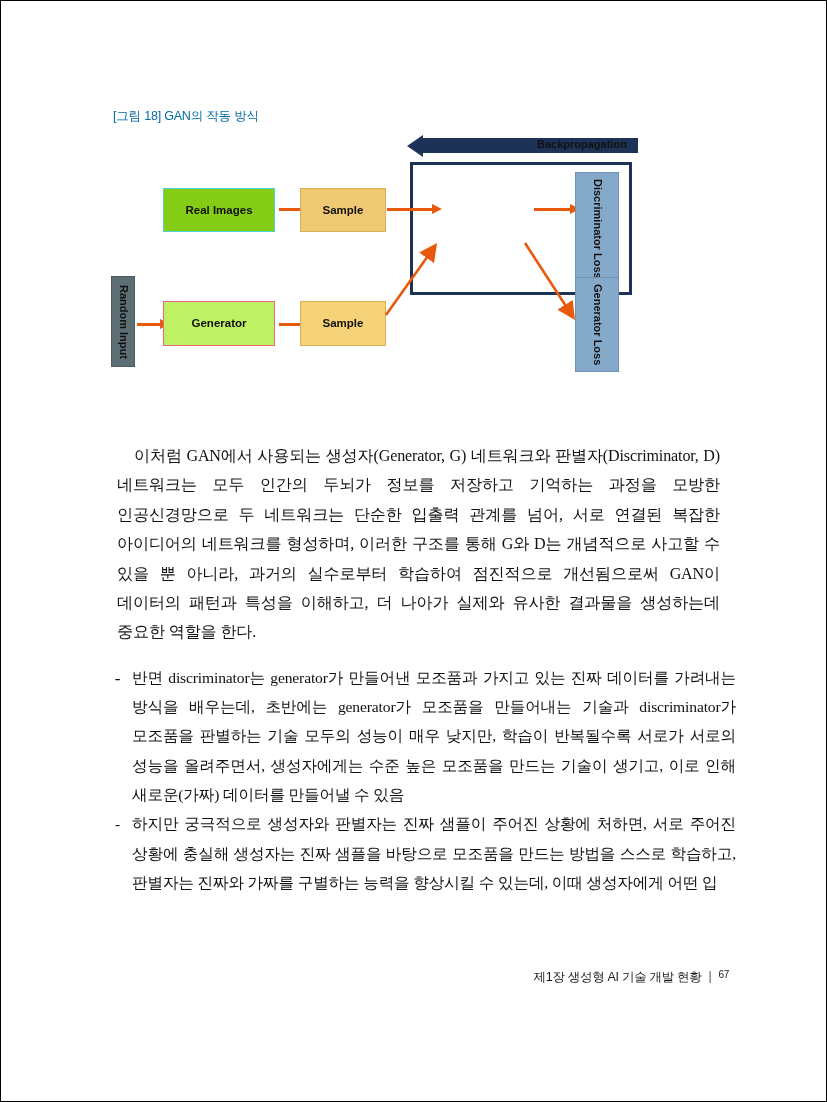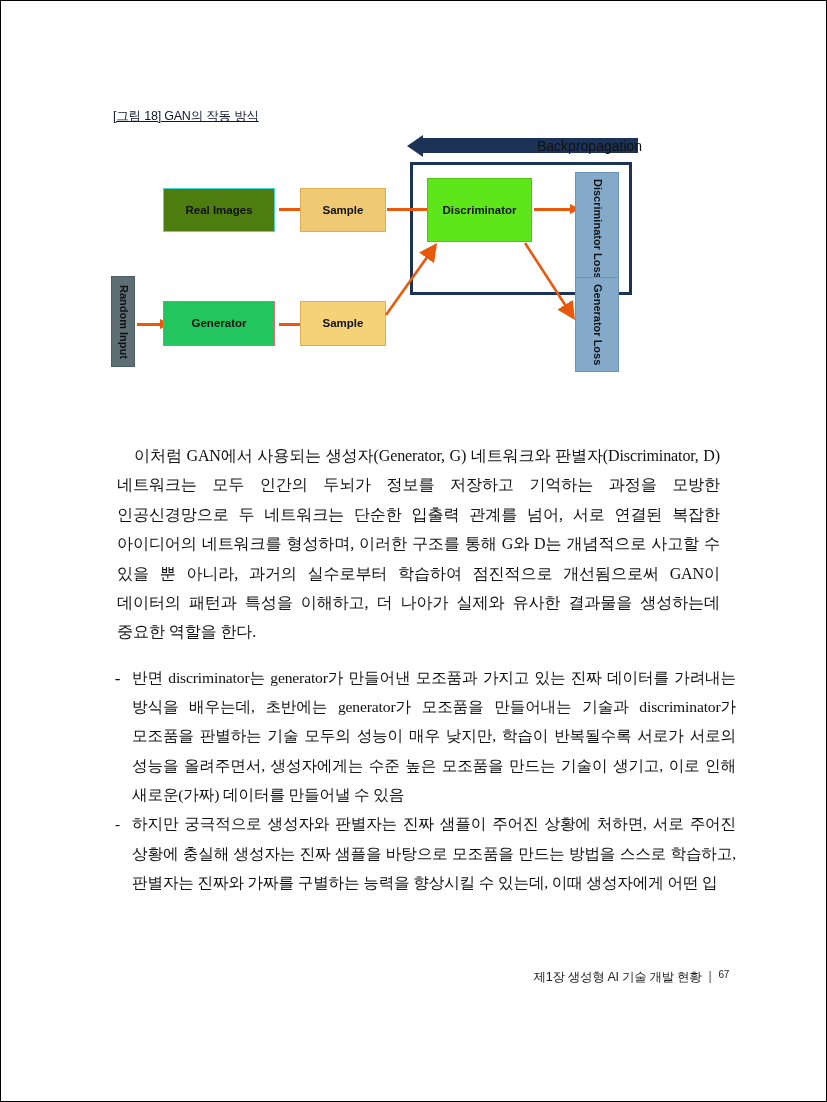--- a/index.html
+++ b/index.html
@@ -21,24 +21,23 @@
     overflow: hidden;
   }
 
   
   .fig-caption {
     position: absolute;
     left: 112px;
     top: 107px;
     font-family: "Liberation Sans", "DejaVu Sans", sans-serif;
     font-size: 12.5px;
-    color: #0f172a;
+    color: #0369a1;
     letter-spacing: -0.2px;
     white-space: nowrap;
-    text-decoration: underline;
   }
 
   
   #diagram {
     position: absolute;
     left: 104px;
     top: 128px;
     width: 620px;
     height: 248px;
   }
@@ -52,25 +51,25 @@
     font-weight: bold;
     color: #111111;
     text-align: center;
     line-height: 1.05;
   }
   .node.vert {
     writing-mode: vertical-rl;
   }
 
   
-  .box-real      { background: #4d7c0f; border: 1px solid #4ad6d6; }
+  .box-real      { background: #84cc16; border: 1px solid #4ad6d6; }
   .box-sample    { background: #f0c975; border: 1px solid #dcb050; }
   .box-sample2   { background: #f5d277; border: 1px solid #dcb050; }
   .box-disc      { background: #5de619; border: 1px solid #4cc714; }
-  .box-gen       { background: #22c55e; border: 1px solid #e8697f; }
+  .box-gen       { background: #bef264; border: 1px solid #e8697f; }
   .box-loss      { background: #85aac9; border: 1px solid #6e93b3; }
   .box-rand      { background: #5d6f75; border: 1px solid #4c5c61; color: #ffffff; }
 
   
   #navy-container {
     position: absolute;
     box-sizing: border-box;
     border: 3px solid #1c3357;
     background: transparent;
   }
@@ -83,22 +82,22 @@
   #backprop-head {
     position: absolute;
     width: 0; height: 0;
     border-top: 11px solid transparent;
     border-bottom: 11px solid transparent;
     border-right: 16px solid #1c3357;
   }
   #backprop-label {
     position: absolute;
     font-family: "Liberation Sans", "DejaVu Sans", sans-serif;
-    font-weight: normal;
-    font-size: 14px;
+    font-weight: bold;
+    font-size: 11px;
     color: #111111;
     white-space: nowrap;
   }
 
   
   .arrow-h {
     position: absolute;
     height: 3px;
     background: #e8590c;
   }
@@ -206,23 +205,20 @@
     </div>
 
     <div class="arrow-h" style="left:174px; top:79px; width:31px;"></div>
 
     <div class="node box-sample" style="left:195px; top:59px; width:86px; height:44px; font-size:11.5px;">
       <span>Sample</span>
     </div>
 
     <div class="arrow-h" style="left:282px; top:79px; width:46px;"></div>
 
-    <div class="node box-disc" style="left:322px; top:49px; width:105px; height:64px; font-size:11.5px;">
-      <span>Discriminator</span>
-    </div>
 
     <div class="arrow-h" style="left:429px; top:79px; width:37px;"></div>
 
     <div class="node box-loss vert" style="left:470px; top:43px; width:44px; height:113px; font-size:11px;">
       <span>Discriminator Loss</span>
     </div>
 
     <div class="node box-rand vert" style="left:6px; top:147px; width:24px; height:91px; font-size:11px;">
       <span>Random Input</span>
     </div>

